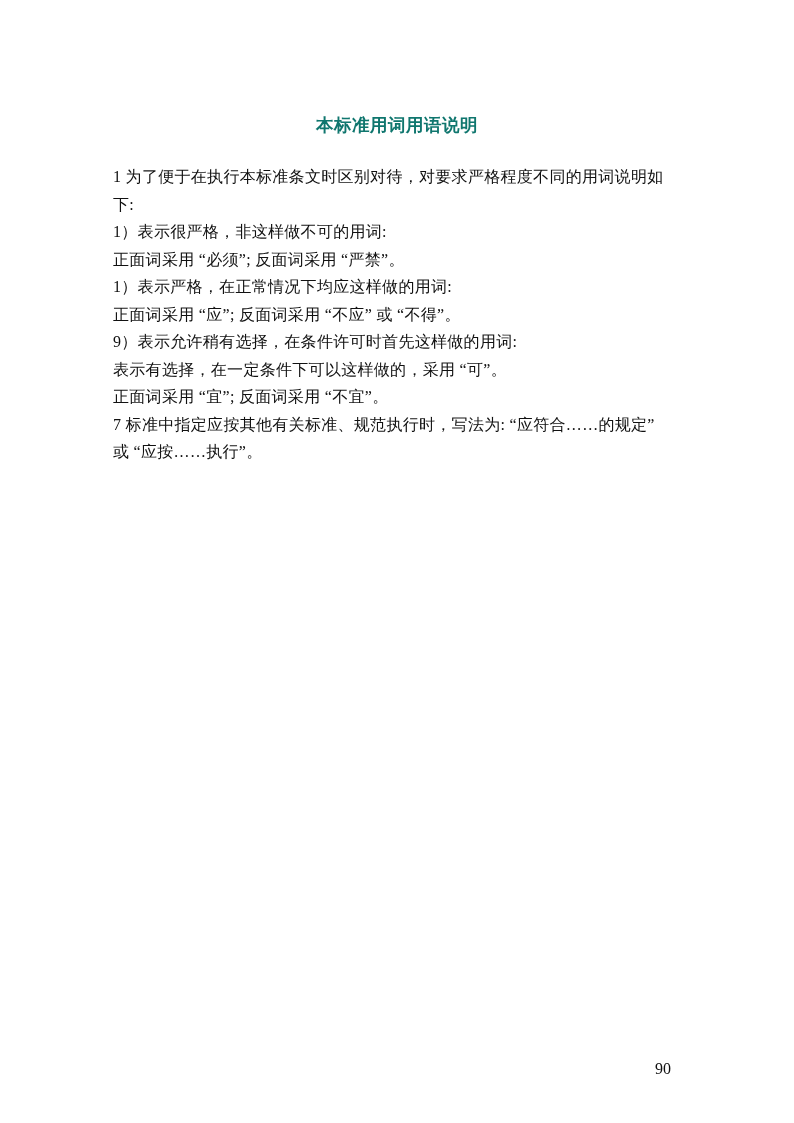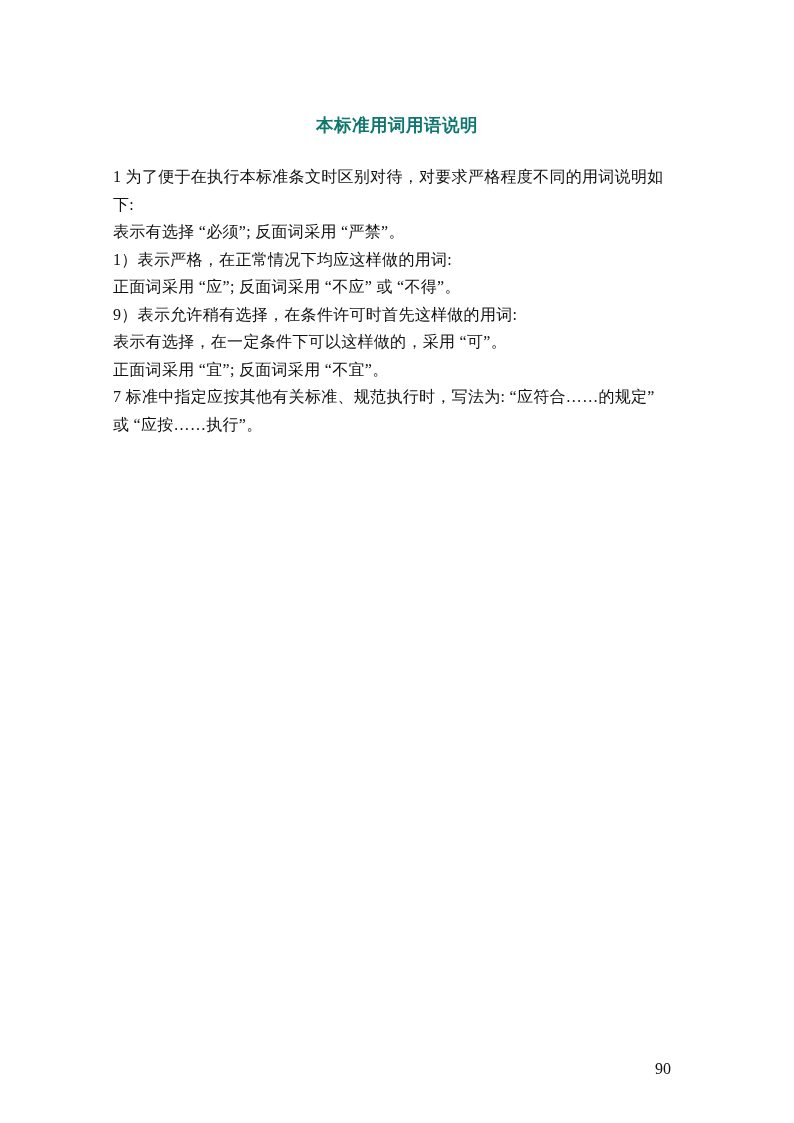--- a/index.html
+++ b/index.html
@@ -55,21 +55,22 @@
 </head>
 <body>
 
 <div class="page">
 
   <div class="doc-title">本标准用词用语说明</div>
 
   <div class="body-block">
     <div class="body-line">1 为了便于在执行本标准条文时区别对待，对要求严格程度不同的用词说明如</div>
     <div class="body-line">下:</div>
-    <div class="body-line">表示有选择 “必须”; 反面词采用 “严禁”。</div>
+    <div class="body-line">1）表示很严格，非这样做不可的用词:</div>
+    <div class="body-line">正面词采用 “必须”; 反面词采用 “严禁”。</div>
     <div class="body-line">1）表示严格，在正常情况下均应这样做的用词:</div>
     <div class="body-line">正面词采用 “应”; 反面词采用 “不应” 或 “不得”。</div>
     <div class="body-line">9）表示允许稍有选择，在条件许可时首先这样做的用词:</div>
     <div class="body-line">表示有选择，在一定条件下可以这样做的，采用 “可”。</div>
     <div class="body-line">正面词采用 “宜”; 反面词采用 “不宜”。</div>
     <div class="body-line">7 标准中指定应按其他有关标准、规范执行时，写法为: “应符合……的规定”</div>
     <div class="body-line">或 “应按……执行”。</div>
   </div>
 
   <div class="page-number">90</div>

